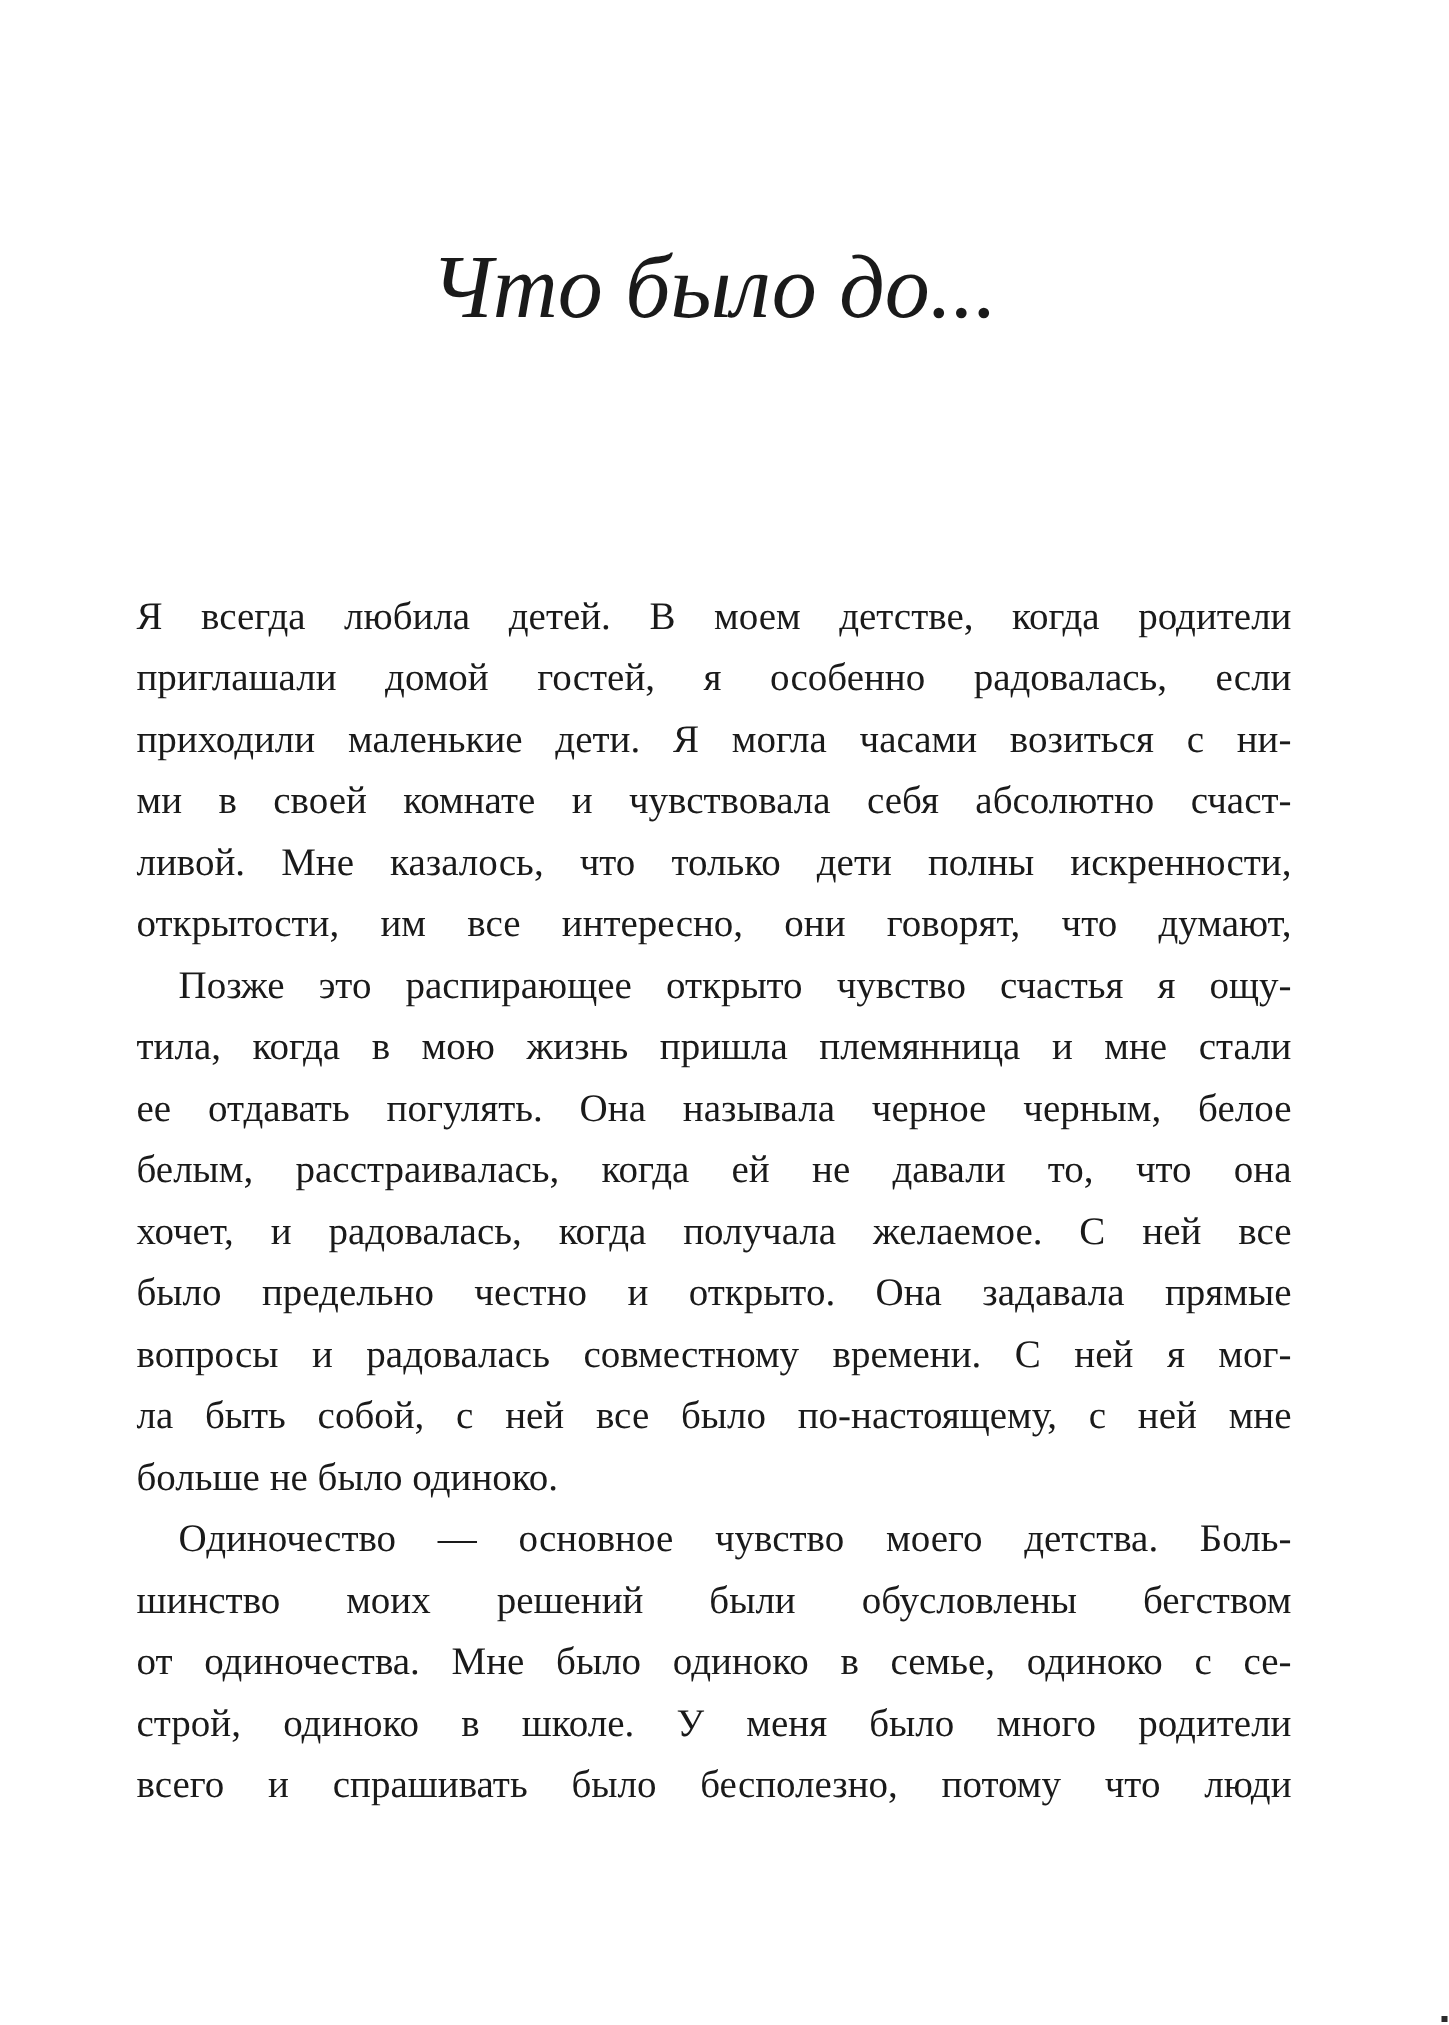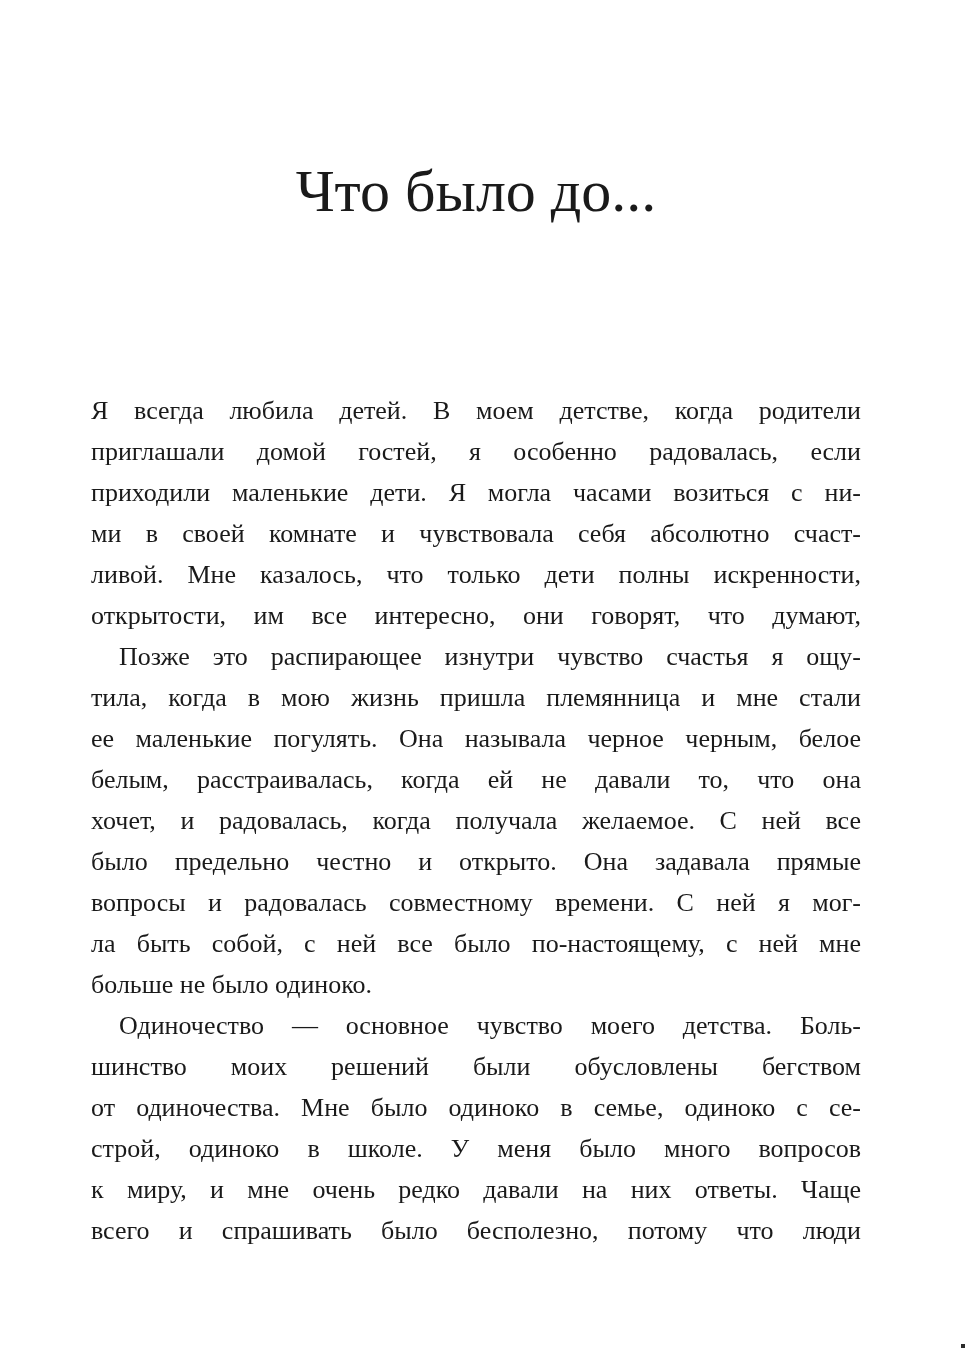--- a/index.html
+++ b/index.html
@@ -15,20 +15,21 @@
     overflow: hidden;
     font-family: "Liberation Serif", "DejaVu Serif", serif;
     color: #1a1a1a;
   }
   .chapter-title {
     position: absolute;
     top: 156px;
     left: 91px;
     width: 770px;
     text-align: center;
+    font-style: italic;
     font-weight: 400;
     font-size: 60px;
     line-height: 70px;
     white-space: nowrap;
   }
   .body-text {
     position: absolute;
     top: 390px;
     left: 91px;
     width: 770px;
@@ -71,34 +72,33 @@
   <div class="body-text">
       <div class="para">
         <div class="line">Я всегда любила детей. В моем детстве, когда родители</div>
         <div class="line">приглашали домой гостей, я особенно радовалась, если</div>
         <div class="line">приходили маленькие дети. Я могла часами возиться с ни-</div>
         <div class="line">ми в своей комнате и чувствовала себя абсолютно счаст-</div>
         <div class="line">ливой. Мне казалось, что только дети полны искренности,</div>
         <div class="line">открытости, им все интересно, они говорят, что думают,</div>
       </div>
       <div class="para indented">
-        <div class="line">Позже это распирающее изнутри чувство счастья я ощу-</div>
+        <div class="line">Позже это распирающее открыто чувство счастья я ощу-</div>
         <div class="line">тила, когда в мою жизнь пришла племянница и мне стали</div>
-        <div class="line">ее маленькие погулять. Она называла черное черным, белое</div>
+        <div class="line">ее отдавать погулять. Она называла черное черным, белое</div>
         <div class="line">белым, расстраивалась, когда ей не давали то, что она</div>
         <div class="line">хочет, и радовалась, когда получала желаемое. С ней все</div>
         <div class="line">было предельно честно и открыто. Она задавала прямые</div>
         <div class="line">вопросы и радовалась совместному времени. С ней я мог-</div>
         <div class="line">ла быть собой, с ней все было по-настоящему, с ней мне</div>
         <div class="line lastline">больше не было одиноко.</div>
       </div>
       <div class="para indented">
         <div class="line">Одиночество — основное чувство моего детства. Боль-</div>
         <div class="line">шинство моих решений были обусловлены бегством</div>
         <div class="line">от одиночества. Мне было одиноко в семье, одиноко с се-</div>
-        <div class="line">строй, одиноко в школе. У меня было много вопросов</div>
-        <div class="line">к миру, и мне очень редко давали на них ответы. Чаще</div>
+        <div class="line">строй, одиноко в школе. У меня было много родители</div>
         <div class="line">всего и спрашивать было бесполезно, потому что люди</div>
       </div>
     </div>
 
   <div class="corner-speck"></div>
 </div>
 
 </body></html>

